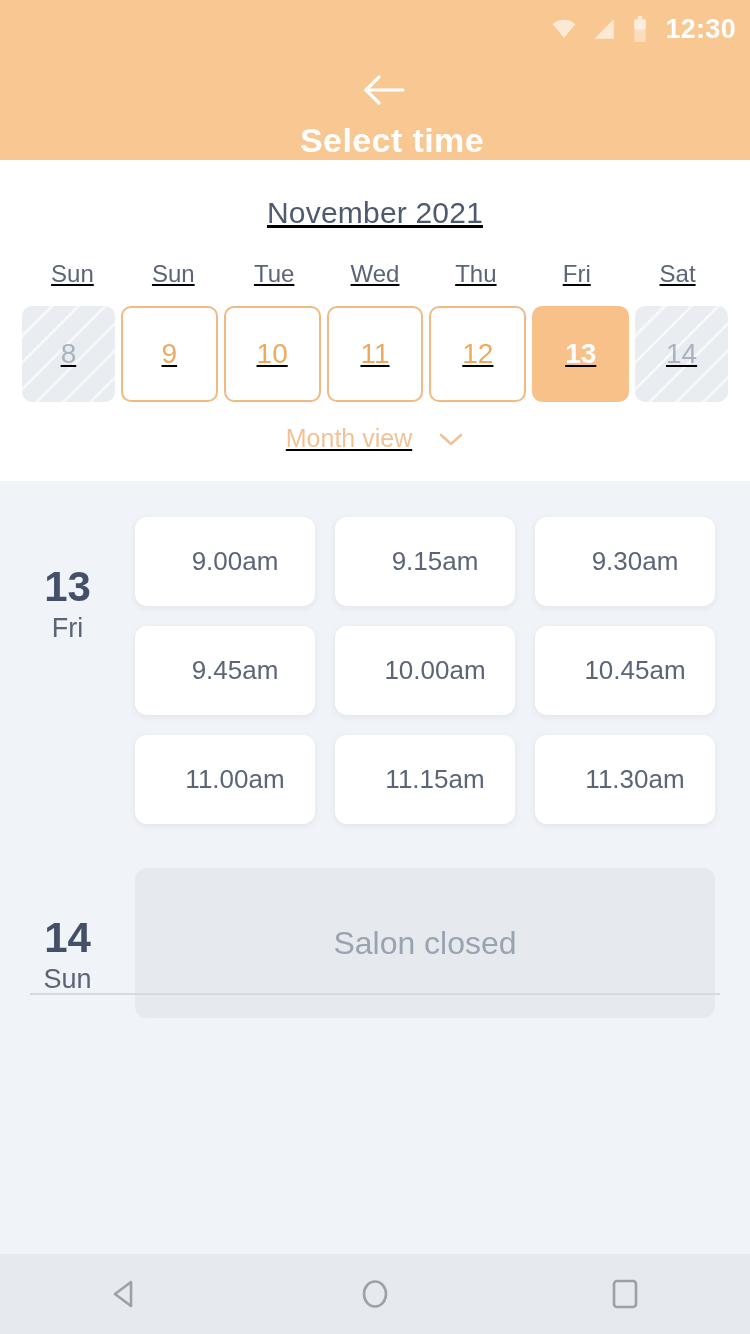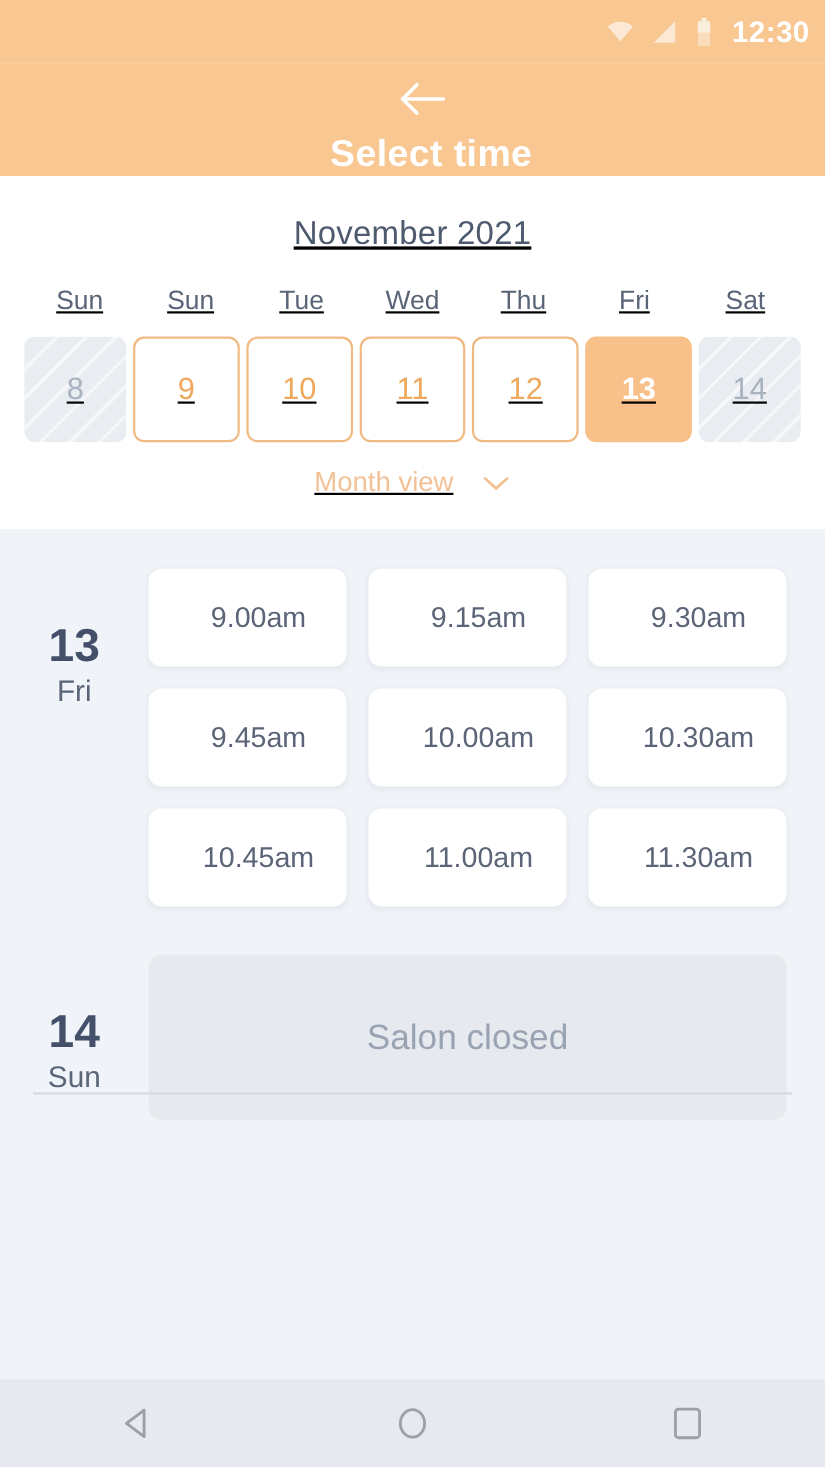--- a/index.html
+++ b/index.html
@@ -243,27 +243,27 @@
           <div class="slot">
             <span>9.30am</span>
           </div>
           <div class="slot">
             <span>9.45am</span>
           </div>
           <div class="slot">
             <span>10.00am</span>
           </div>
           <div class="slot">
-            <span>10.30am</span>
-          </div>
-          <div class="slot">
             <span>10.45am</span>
           </div>
           <div class="slot">
             <span>11.00am</span>
+          </div>
+          <div class="slot">
+            <span>11.15am</span>
           </div>
           <div class="slot">
             <span>11.30am</span>
           </div>
         </div>
     </div>
 
     <div class="divider"></div>
 
     <div class="closed-block">

